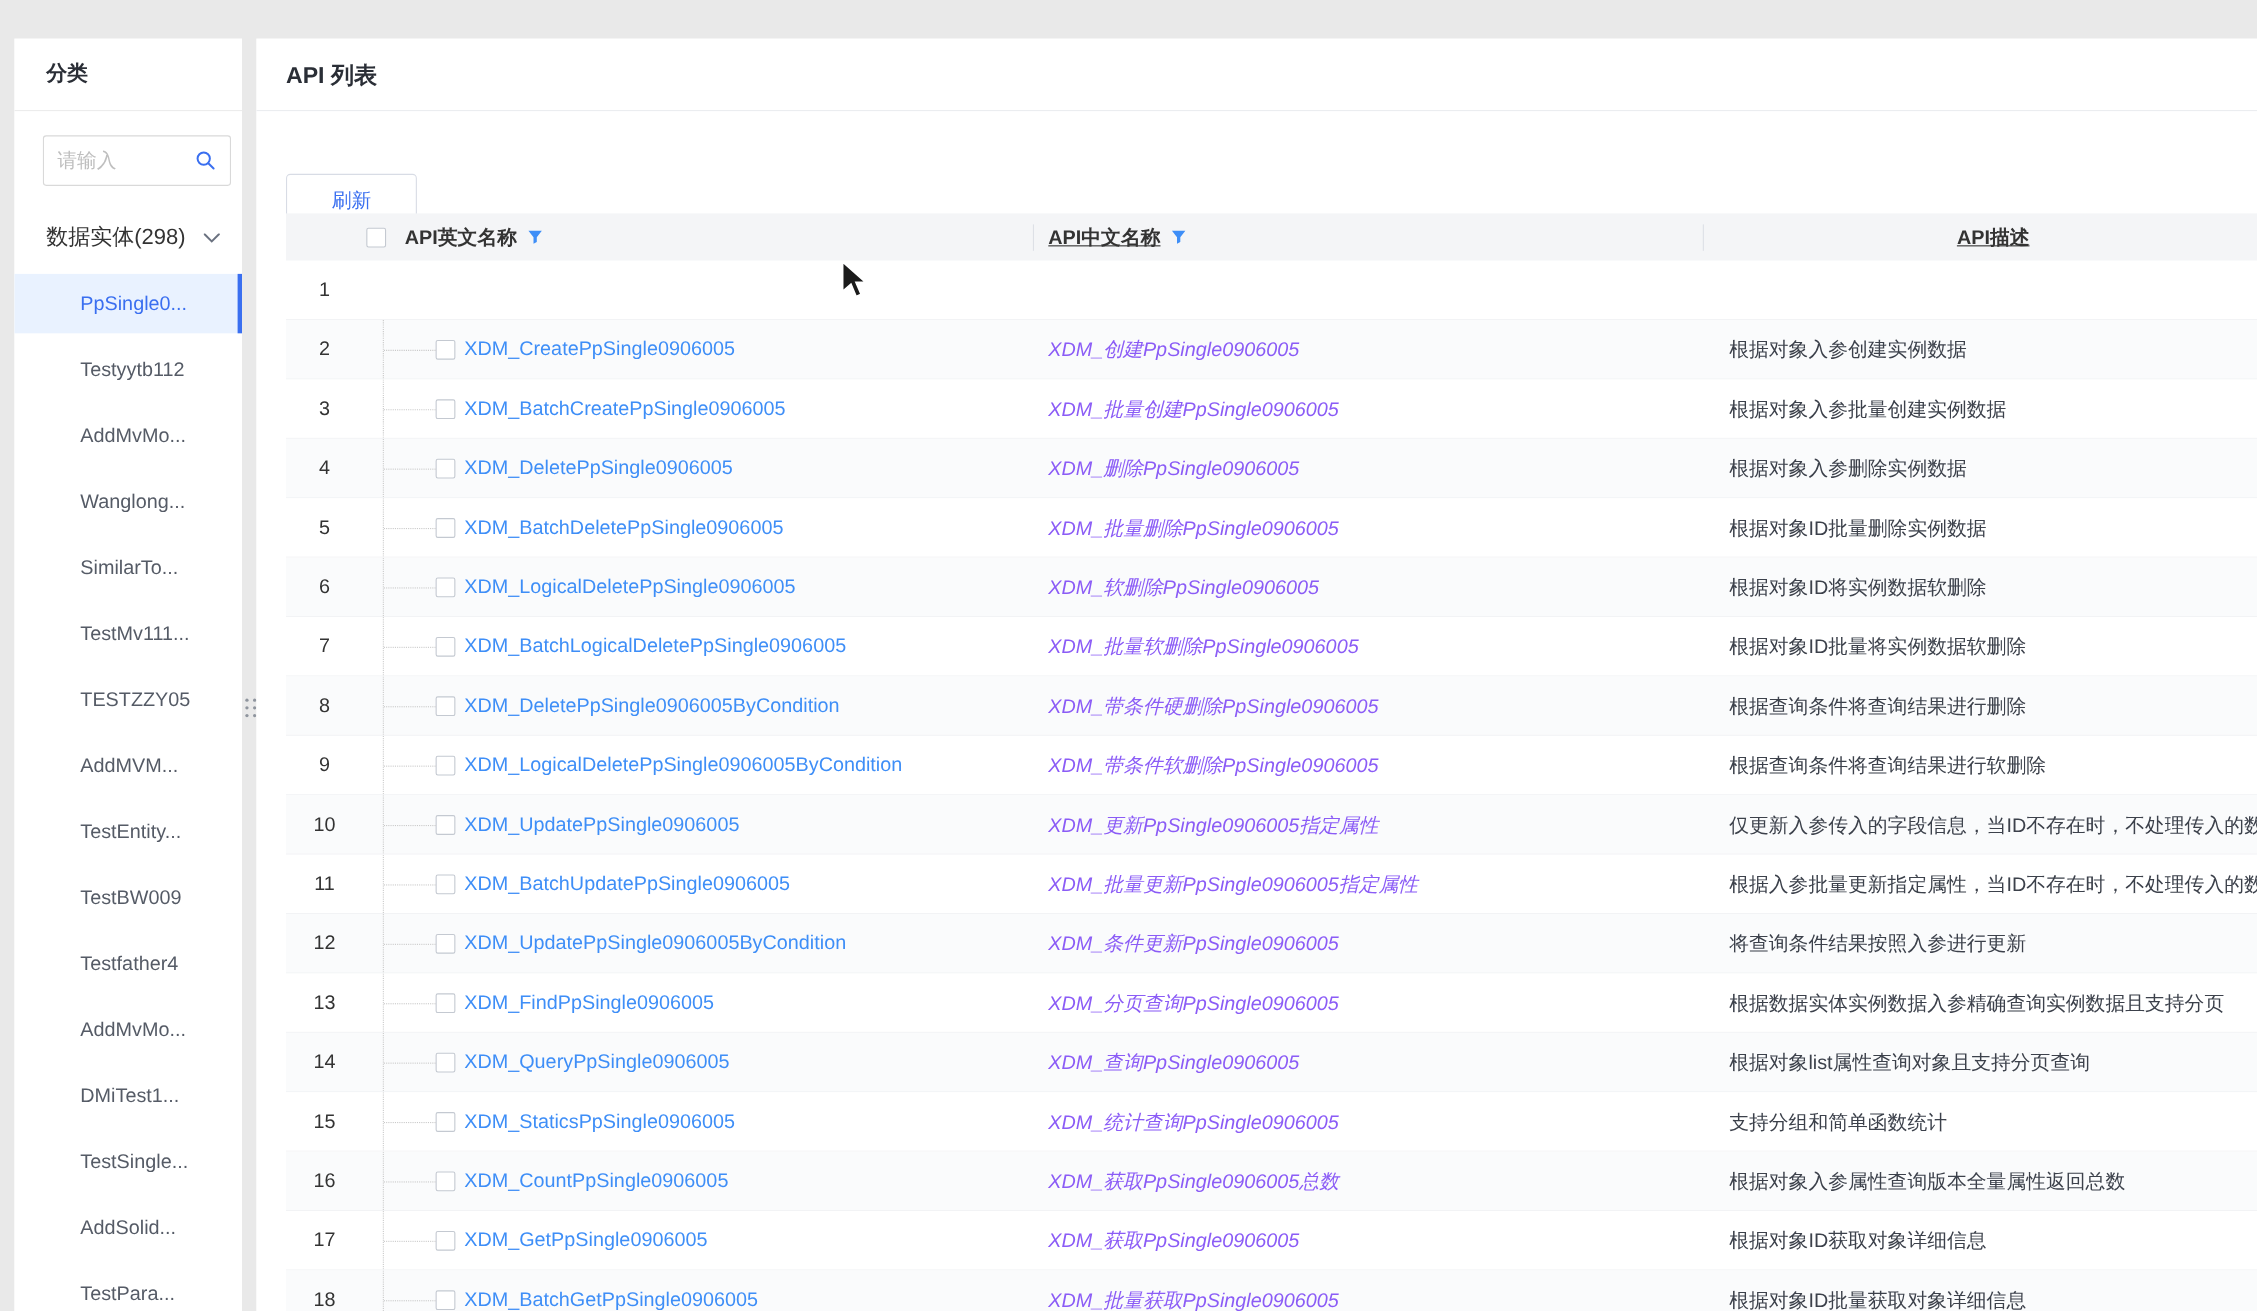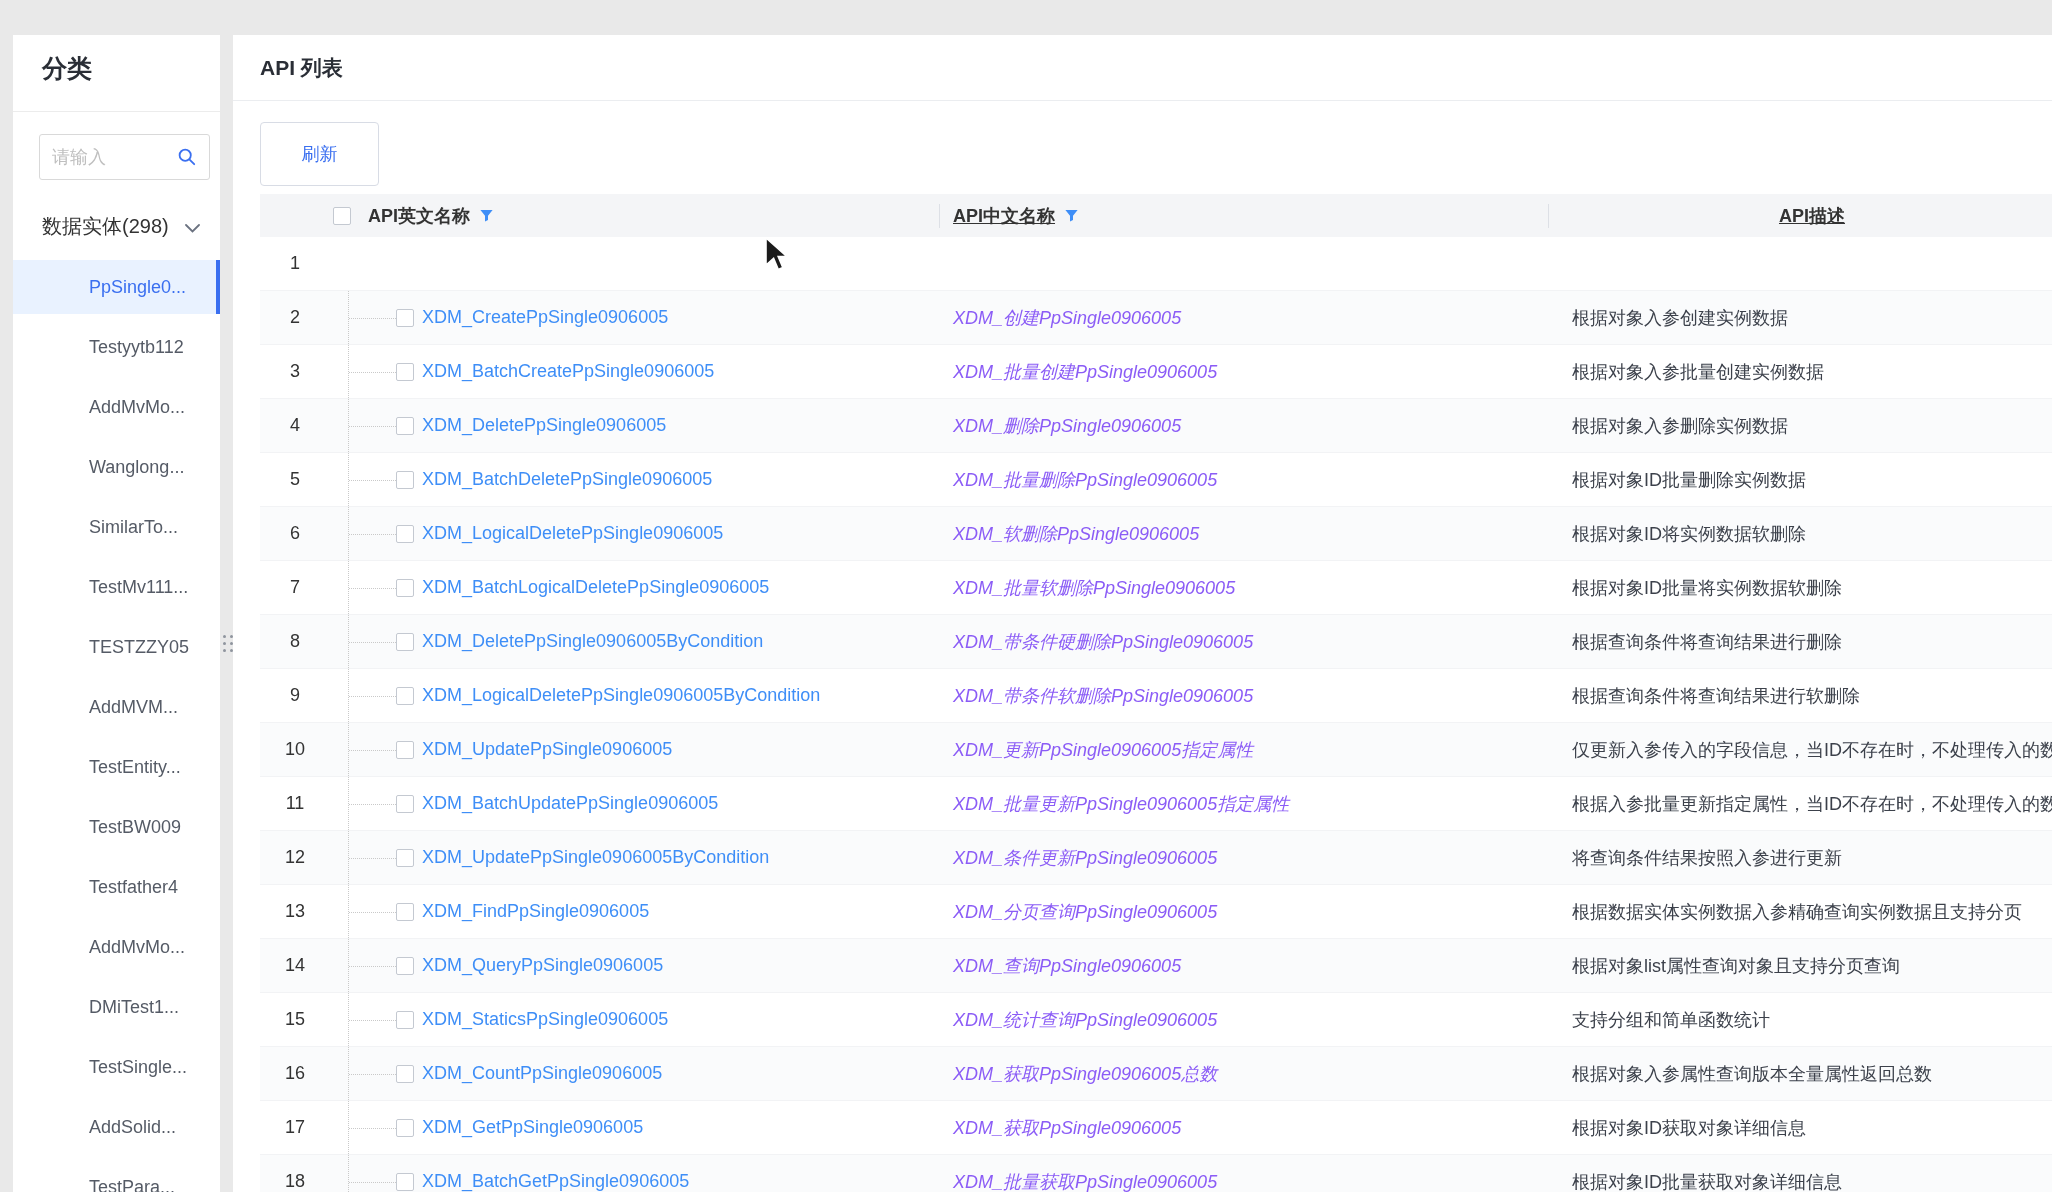--- a/index.html
+++ b/index.html
@@ -11,39 +11,39 @@
   *{box-sizing:border-box;margin:0;padding:0;}
   html,body{background:#d7d7d7;}
   .page{
     position:relative;width:2052px;height:1192px;overflow:hidden;
     background:var(--page-bg);
     font-family:"Liberation Sans","DejaVu Sans",sans-serif;
     color:#333;
   }
   
   .sidebar{position:absolute;left:13px;top:35px;width:207px;height:1157px;background:#fff;overflow:hidden;}
-  .sidebar-header{height:77px;line-height:66px;padding-left:29px;font-size:25px;font-weight:700;color:#2a2e36;border-bottom:1px solid #ececec;}
+  .sidebar-header{height:66px;line-height:66px;padding-left:29px;font-size:19px;font-weight:700;color:#2a2e36;border-bottom:1px solid #ececec;}
   .search-box{margin:22px 10px 0 26px;height:46px;border:1px solid #d9d9d9;border-radius:3px;display:flex;align-items:center;background:#fff;}
   .search-box input{flex:1;min-width:0;border:none;outline:none;font-size:18px;padding:0 6px 0 12px;color:#333;font-family:inherit;background:transparent;}
   .search-box input::placeholder{color:#bfbfbf;}
   .search-icon{margin-right:12px;display:flex;align-items:center;}
   .group-row{display:flex;align-items:center;gap:16px;padding-left:29px;height:64px;margin-top:14px;font-size:20px;color:#333;cursor:pointer;}
   .side-list{list-style:none;margin-top:2px;}
-  .side-item{height:54px;line-height:54px;margin-bottom:6px;padding-left:76px;font-size:18px;color:#555b66;cursor:pointer;white-space:nowrap;overflow:hidden;}
+  .side-item{height:54px;line-height:54px;margin-bottom:6px;padding-left:60px;font-size:18px;color:#555b66;cursor:pointer;white-space:nowrap;overflow:hidden;}
   .side-item.selected{background:var(--selected-bg);color:var(--accent);border-right:4px solid var(--accent);}
   
   .splitter{position:absolute;left:220px;top:35px;width:13px;height:1157px;cursor:col-resize;}
   .splitter-dots{position:absolute;left:3px;top:600px;display:grid;grid-template-columns:3px 3px;gap:4px;}
   .splitter-dots i{width:3px;height:3px;border-radius:50%;background:#8f959e;}
   
   .main{position:absolute;left:233px;top:35px;right:0;height:1157px;background:#fff;overflow:hidden;}
   .main-header{height:66px;border-bottom:1px solid #ebedf0;display:flex;align-items:center;padding-left:27px;}
   .page-title{font-size:21px;font-weight:700;color:#2a2e36;}
   .toolbar{padding:21px 0 0 27px;}
-  .refresh-btn{width:119px;height:64px;border:1px solid #d8dce5;border-radius:4px;background:#fff;color:var(--accent);font-size:18px;cursor:pointer;font-family:Liberation Mono, monospace;}
+  .refresh-btn{width:119px;height:48px;border:1px solid #d8dce5;border-radius:4px;background:#fff;color:var(--accent);font-size:18px;cursor:pointer;font-family:Liberation Mono, monospace;margin-top:36px;}
   
   .table{position:absolute;left:27px;right:0;top:159px;}
   .thead{display:grid;grid-template-columns:70px 609px 609px 1fr;height:43px;background:#f4f5f7;align-items:center;font-weight:700;font-size:18px;color:#333;}
   .th{display:flex;align-items:center;height:100%;}
   .th-english{padding-left:3px;gap:17px;}
   .th-cn,.th-desc{position:relative;text-decoration:underline;}
   .th-cn{padding-left:14px;}
   .th-desc{padding-left:24px;justify-content:center;}
   .th-cn::before,.th-desc::before{content:'';position:absolute;left:0;top:50%;transform:translateY(-50%);width:1px;height:24px;background:#dde0e6;}
   .th-label-wrap{display:flex;align-items:center;gap:9px;text-align:center;}

